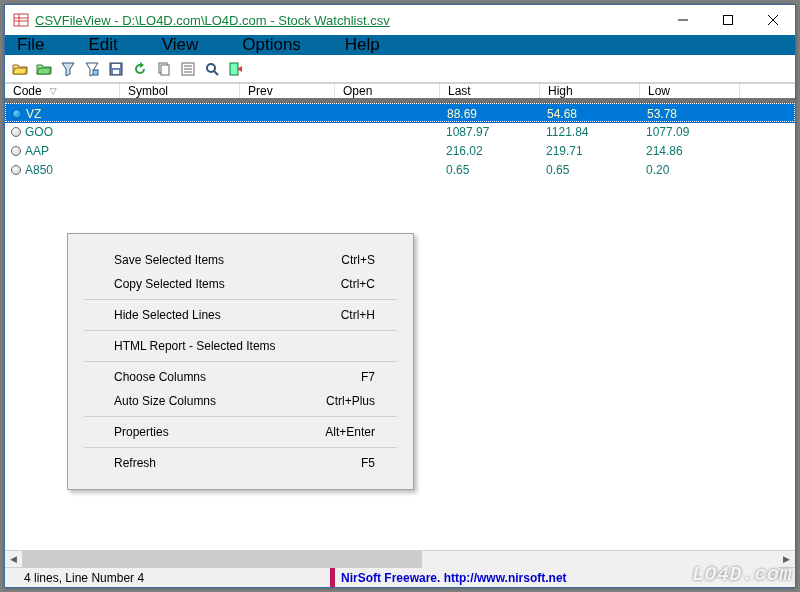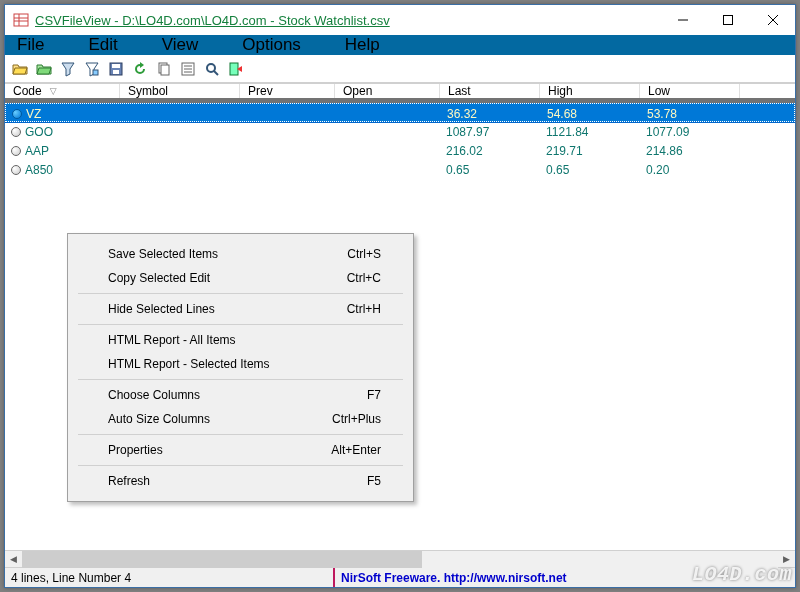--- a/index.html
+++ b/index.html
@@ -142,21 +142,21 @@
   }
   
   .ctxmenu {
     position: absolute;
     left: 62px;
     top: 130px;
     width: 347px;
     background: #f0f0f0;
     border: 1px solid #a0a0a0;
     box-shadow: 3px 3px 4px rgba(0,0,0,0.25);
-    padding: 8px;
+    padding: 14px;
     font-size: 12px;
     z-index: 100;
   }
   .ctxitem {
     height: 24px;
     display: flex;
     align-items: center;
     padding: 0 24px 0 32px;
     cursor: default;
   }
@@ -193,22 +193,22 @@
   .statusbar {
     height: 20px;
     background: #f0f0f0;
     border-top: 1px solid #d0d0d0;
     display: flex;
     align-items: center;
     font-size: 12px;
   }
   .statusbar .stat-left {
     flex: 0 0 330px;
-    padding: 0 6px;
-    border-right: 2px solid #be185d;
+    padding: 0 19px;
+    border-right: 5px solid #be185d;
     height: 100%;
     display: flex; align-items: center; text-align: center;
   }
   .statusbar .stat-right {
     padding: 0 6px;
     color: #0000cc;
     font-weight: bold;
   }
   
   .watermark {
@@ -359,21 +359,21 @@
   <div class="dataarea">
 
     <div class="datarow selected">
       <div class="cell w-code code-cell">
           <span class="bullet sel"></span>
           <span>VZ</span>
         </div>
       <div class="cell w-symbol"></div>
       <div class="cell w-prev"></div>
       <div class="cell w-open"></div>
-      <div class="cell w-last">36.32</div>
+      <div class="cell w-last">88.69</div>
       <div class="cell w-high">54.68</div>
       <div class="cell w-low">53.78</div>
     </div>
 
     <div class="datarow">
       <div class="cell w-code code-cell">
           <span class="bullet"></span>
           <span>GOO</span>
         </div>
       <div class="cell w-symbol"></div>
@@ -409,33 +409,29 @@
       <div class="cell w-high">0.65</div>
       <div class="cell w-low">0.20</div>
     </div>
 
     <div class="ctxmenu">
       <div class="ctxitem">
         <span class="lbl">Save Selected Items</span>
         <span class="sc">Ctrl+S</span>
       </div>
       <div class="ctxitem">
-        <span class="lbl">Copy Selected Edit</span>
+        <span class="lbl">Copy Selected Items</span>
         <span class="sc">Ctrl+C</span>
       </div>
       <div class="ctxsep"></div>
       <div class="ctxitem">
         <span class="lbl">Hide Selected Lines</span>
         <span class="sc">Ctrl+H</span>
       </div>
       <div class="ctxsep"></div>
-      <div class="ctxitem">
-        <span class="lbl">HTML Report - All Items</span>
-        <span class="sc"></span>
-      </div>
       <div class="ctxitem">
         <span class="lbl">HTML Report - Selected Items</span>
         <span class="sc"></span>
       </div>
       <div class="ctxsep"></div>
       <div class="ctxitem">
         <span class="lbl">Choose Columns</span>
         <span class="sc">F7</span>
       </div>
       <div class="ctxitem">

